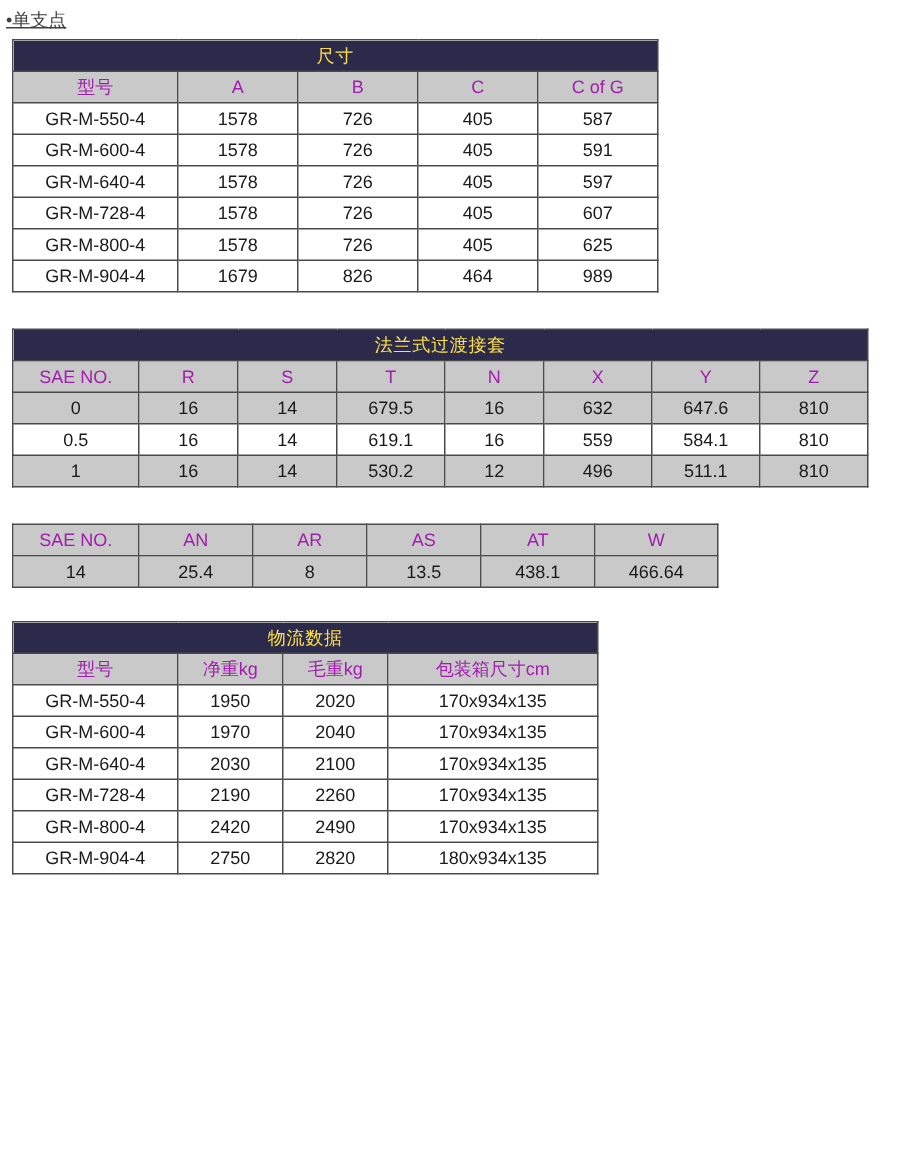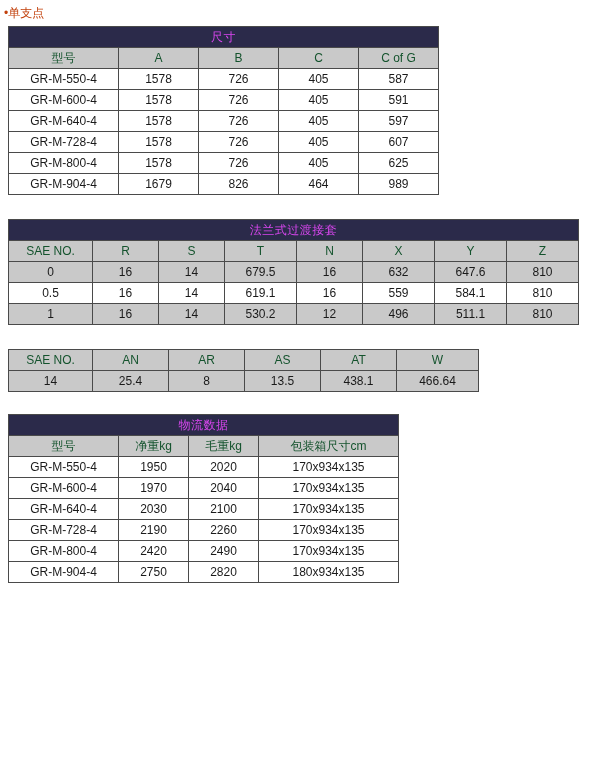--- a/index.html
+++ b/index.html
@@ -16,52 +16,53 @@
   }
   .page {
     position: relative;
     width: 608px;
     height: 771px;
     box-sizing: border-box;
     padding: 0;
   }
   .bullet-line {
     font-size: 12px;
-    color: #c2410c;
+    color: #404040;
     padding: 6px 0 6px 4px;
     line-height: 14px;
+    text-decoration: underline;
   }
   table.spec {
     border-collapse: collapse;
     table-layout: fixed;
     margin: 0 0 0 8px;
     border: 1px solid #4a4a4a;
   }
   table.spec th, table.spec td {
     border: 1px solid #4a4a4a;
     font-size: 12px;
     font-weight: normal;
     text-align: center;
     height: 21px;
     padding: 0 2px;
     box-sizing: border-box;
     white-space: nowrap;
     overflow: hidden;
   }
   .title-row th {
     background: #2b2a4a;
-    color: #d946ef;
+    color: #fde047;
     font-weight: bold;
     font-size: 13px;
     height: 22px;
     letter-spacing: 0.5px;
   }
   .head-row td {
     background: #c9c9c9;
-    color: #14532d;
+    color: #a21caf;
   }
   .row-white td {
     background: #ffffff;
   }
   .row-grey td {
     background: #c9c9c9;
   }
   .cell-left {
     text-align: left;
     padding-left: 5px;

